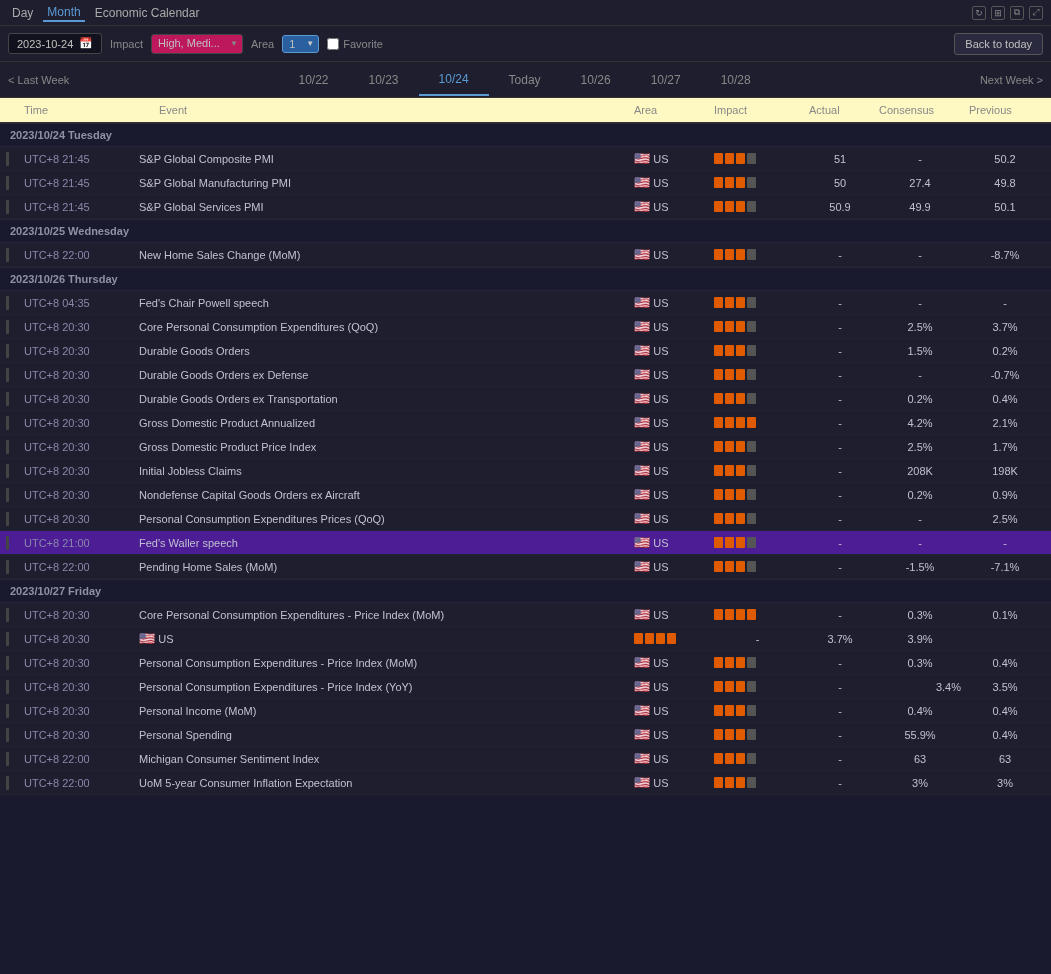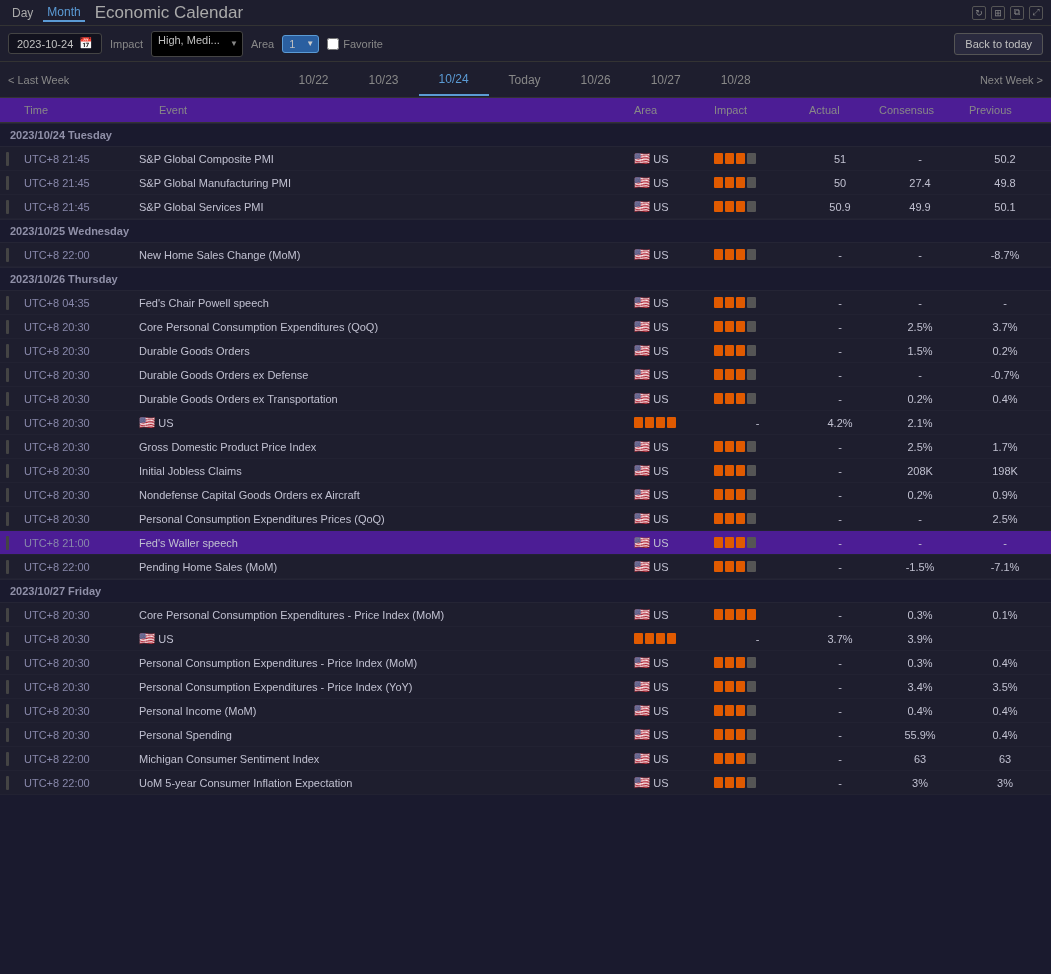--- a/index.html
+++ b/index.html
@@ -6,37 +6,37 @@
     body { font-family: -apple-system, BlinkMacSystemFont, 'Segoe UI', sans-serif; font-size: 12px; background: #1a1a2e; color: #c8c8d4; width: 1051px; }
   </style>
 </head>
 <body>
 
 <div>
 
   <div style="display:flex; align-items:center; background:#1e1e2e; border-bottom:1px solid #333; padding:3px 8px; height:26px; gap:6px;">
     <span style="font-size:12px; color:#aaa; cursor:pointer; padding:1px 4px;">Day</span>
     <span style="font-size:12px; color:#5b9bd5; border-bottom:2px solid #5b9bd5; cursor:pointer; padding:1px 4px;">Month</span>
-    <span style="font-size:17px; color:#aaa; margin-left:4px;">Economic Calendar</span>
+    <span style="font-size:12px; color:#aaa; margin-left:4px;">Economic Calendar</span>
     <div style="margin-left:auto; display:flex; gap:5px; align-items:center;">
       <div style="width:14px; height:14px; border:1px solid #555; border-radius:2px; display:flex; align-items:center; justify-content:center; color:#888; font-size:9px; cursor:pointer;">↻</div>
       <div style="width:14px; height:14px; border:1px solid #555; border-radius:2px; display:flex; align-items:center; justify-content:center; color:#888; font-size:9px; cursor:pointer;">⊞</div>
       <div style="width:14px; height:14px; border:1px solid #555; border-radius:2px; display:flex; align-items:center; justify-content:center; color:#888; font-size:9px; cursor:pointer;">⧉</div>
       <div style="width:14px; height:14px; border:1px solid #555; border-radius:2px; display:flex; align-items:center; justify-content:center; color:#888; font-size:9px; cursor:pointer;">⤢</div>
     </div>
   </div>
 
   <div style="display:flex; align-items:center; background:#1e1e2e; border-bottom:1px solid #333; padding:4px 8px; height:36px; gap:8px;">
     <div style="background:#12121e; border:1px solid #444; color:#c0c0c0; padding:3px 8px; border-radius:3px; display:flex; align-items:center; gap:6px; cursor:pointer;">
       <span style="font-size:11px;">2023-10-24</span>
       <span style="font-size:11px; color:#888;">📅</span>
     </div>
     <span style="color:#888; font-size:11px;">Impact</span>
     <div style="position:relative; display:inline-flex; align-items:center;">
-      <select style="background:#000000; border:1px solid #444; color:#c0c0c0; padding:2px 22px 10px 6px; border-radius:3px; font-size:11px; appearance:none; cursor:pointer;">
+      <select style="background:#be185d; border:1px solid #444; color:#c0c0c0; padding:2px 22px 4px 6px; border-radius:3px; font-size:11px; appearance:none; cursor:pointer;">
         <option>High, Medi...</option>
       </select>
       <span style="position:absolute; right:5px; font-size:8px; color:#888; pointer-events:none;">▼</span>
     </div>
     <span style="color:#888; font-size:11px;">Area</span>
     <div style="position:relative; display:inline-flex; align-items:center;">
       <select style="background:#2a5fa0; border:1px solid #5b9bd5; color:#c0c0c0; padding:2px 22px 2px 6px; border-radius:3px; font-size:11px; appearance:none; cursor:pointer;">
         <option>1</option>
       </select>
       <span style="position:absolute; right:5px; font-size:8px; color:#ccc; pointer-events:none;">▼</span>
@@ -55,21 +55,21 @@
       <span style="padding:8px 20px; color:#888; font-size:12px; cursor:pointer;">10/23</span>
       <span style="padding:8px 20px; color:#5b9bd5; font-size:12px; cursor:pointer; border-bottom:2px solid #5b9bd5;">10/24</span>
       <span style="padding:8px 20px; color:#888; font-size:12px; cursor:pointer;">Today</span>
       <span style="padding:8px 20px; color:#888; font-size:12px; cursor:pointer;">10/26</span>
       <span style="padding:8px 20px; color:#888; font-size:12px; cursor:pointer;">10/27</span>
       <span style="padding:8px 20px; color:#888; font-size:12px; cursor:pointer;">10/28</span>
     </div>
     <span style="color:#888; font-size:11px; cursor:pointer; margin-left:8px; white-space:nowrap;">Next Week &gt;</span>
   </div>
 
-  <div style="display:grid; grid-template-columns:14px 115px 1fr 80px 95px 70px 90px 80px; background:#4c1d95; border-bottom:1px solid #333; padding:6px 6px; color:#888; font-size:11px;">
+  <div style="display:grid; grid-template-columns:14px 115px 1fr 80px 95px 70px 90px 80px; background:#fef9c3; border-bottom:1px solid #333; padding:6px 6px; color:#888; font-size:11px;">
     <div></div>
     <div style="padding:0 4px;">Time</div>
     <div style="padding:0 4px;margin-left:20px;">Event</div>
     <div style="padding:0 4px;">Area</div>
     <div style="padding:0 4px;">Impact</div>
     <div style="padding:0 4px;">Actual</div>
     <div style="padding:0 4px;">Consensus</div>
     <div style="padding:0 4px;">Previous</div>
   </div>
 
@@ -235,20 +235,21 @@
           <div style="width: 9px; height: 11px; border-radius: 1px; background: rgb(224, 90, 0);"></div>
           <div style="width: 9px; height: 11px; border-radius: 1px; background: rgb(85, 85, 85);"></div>
         </div>
         <div style="color: rgb(192, 192, 208); font-size: 11px; padding: 0px 4px; text-align: center;">-</div>
         <div style="color: rgb(192, 192, 208); font-size: 11px; padding: 0px 4px; text-align: center;">0.2%</div>
         <div style="color: rgb(192, 192, 208); font-size: 11px; padding: 0px 4px; text-align: center;">0.4%</div>
       </div>
       <div style="display: grid; grid-template-columns: 14px 115px 1fr 80px 95px 70px 90px 80px; border-bottom: 1px solid rgb(34, 34, 50); padding: 4px 6px; align-items: center; background: rgb(30, 30, 46); cursor: pointer;">
         <div style="width: 3px; height: 14px; background: rgb(68, 68, 68); border-radius: 1px;"></div>
         <div style="color: rgb(136, 136, 170); font-size: 11px; padding: 0px 4px;">UTC+8 20:30</div>
+        <div style="color: rgb(192, 192, 208); font-size: 11px; padding: 0px 4px;">Gross Domestic Product Annualized</div>
         <div style="display: flex; align-items: center; gap: 3px; font-size: 11px; color: rgb(192, 192, 208); padding: 0px 4px;">
           <span style="font-size:13px;">🇺🇸</span>
           <span>US</span>
         </div>
         <div style="padding: 0px 4px; display: flex; gap: 2px; align-items: center;">
           <div style="width: 9px; height: 11px; border-radius: 1px; background: rgb(224, 90, 0);"></div>
           <div style="width: 9px; height: 11px; border-radius: 1px; background: rgb(224, 90, 0);"></div>
           <div style="width: 9px; height: 11px; border-radius: 1px; background: rgb(224, 90, 0);"></div>
           <div style="width: 9px; height: 11px; border-radius: 1px; background: rgb(224, 90, 0);"></div>
         </div>
@@ -426,21 +427,21 @@
           <span style="font-size:13px;">🇺🇸</span>
           <span>US</span>
         </div>
         <div style="padding: 0px 4px; display: flex; gap: 2px; align-items: center;">
           <div style="width: 9px; height: 11px; border-radius: 1px; background: rgb(224, 90, 0);"></div>
           <div style="width: 9px; height: 11px; border-radius: 1px; background: rgb(224, 90, 0);"></div>
           <div style="width: 9px; height: 11px; border-radius: 1px; background: rgb(224, 90, 0);"></div>
           <div style="width: 9px; height: 11px; border-radius: 1px; background: rgb(85, 85, 85);"></div>
         </div>
         <div style="color: rgb(192, 192, 208); font-size: 11px; padding: 0px 4px; text-align: center;">-</div>
-        <div style="color: rgb(192, 192, 208); font-size: 11px; padding: 0px 4px; text-align: center;">3.4%</div>
+        <div style="color: rgb(192, 192, 208); font-size: 11px; padding: 0px 4px; text-align: right;">3.4%</div>
         <div style="color: rgb(192, 192, 208); font-size: 11px; padding: 0px 4px; text-align: center;">3.5%</div>
       </div>
       <div style="display: grid; grid-template-columns: 14px 115px 1fr 80px 95px 70px 90px 80px; border-bottom: 1px solid rgb(34, 34, 50); padding: 4px 6px; align-items: center; background: rgb(30, 30, 46); cursor: pointer;">
         <div style="width: 3px; height: 14px; background: rgb(68, 68, 68); border-radius: 1px;"></div>
         <div style="color: rgb(136, 136, 170); font-size: 11px; padding: 0px 4px;">UTC+8 20:30</div>
         <div style="color: rgb(192, 192, 208); font-size: 11px; padding: 0px 4px;">Personal Income (MoM)</div>
         <div style="display: flex; align-items: center; gap: 3px; font-size: 11px; color: rgb(192, 192, 208); padding: 0px 4px;">
           <span style="font-size:13px;">🇺🇸</span>
           <span>US</span>
         </div>

